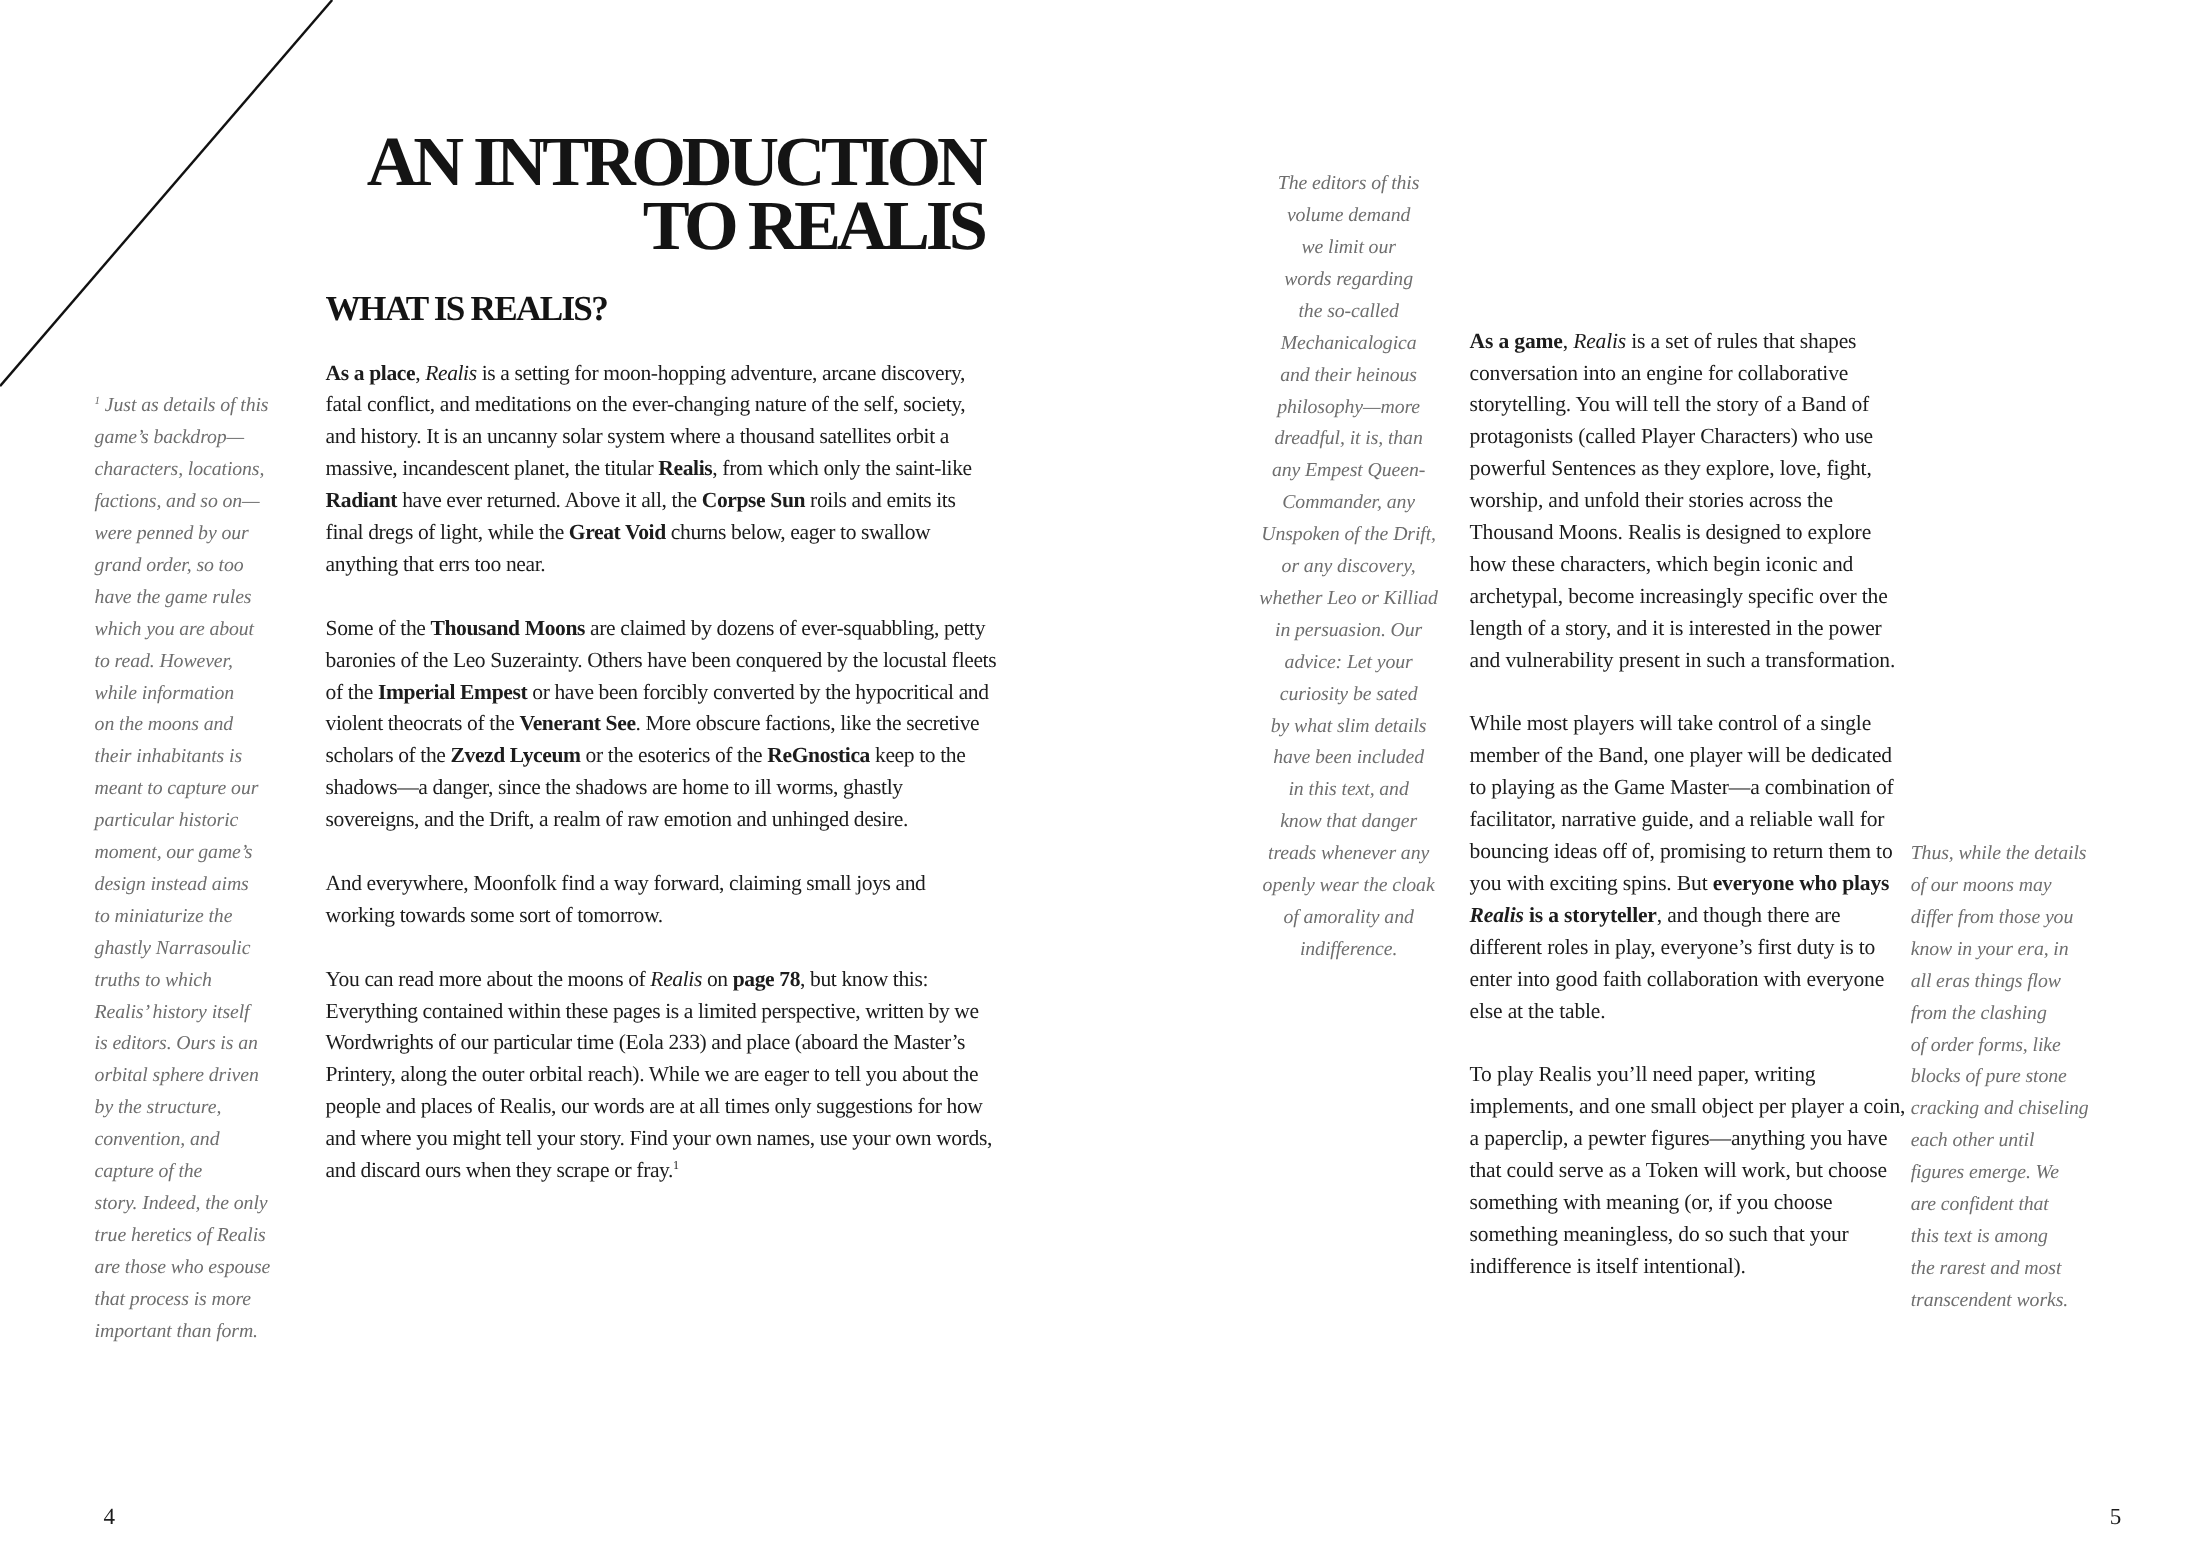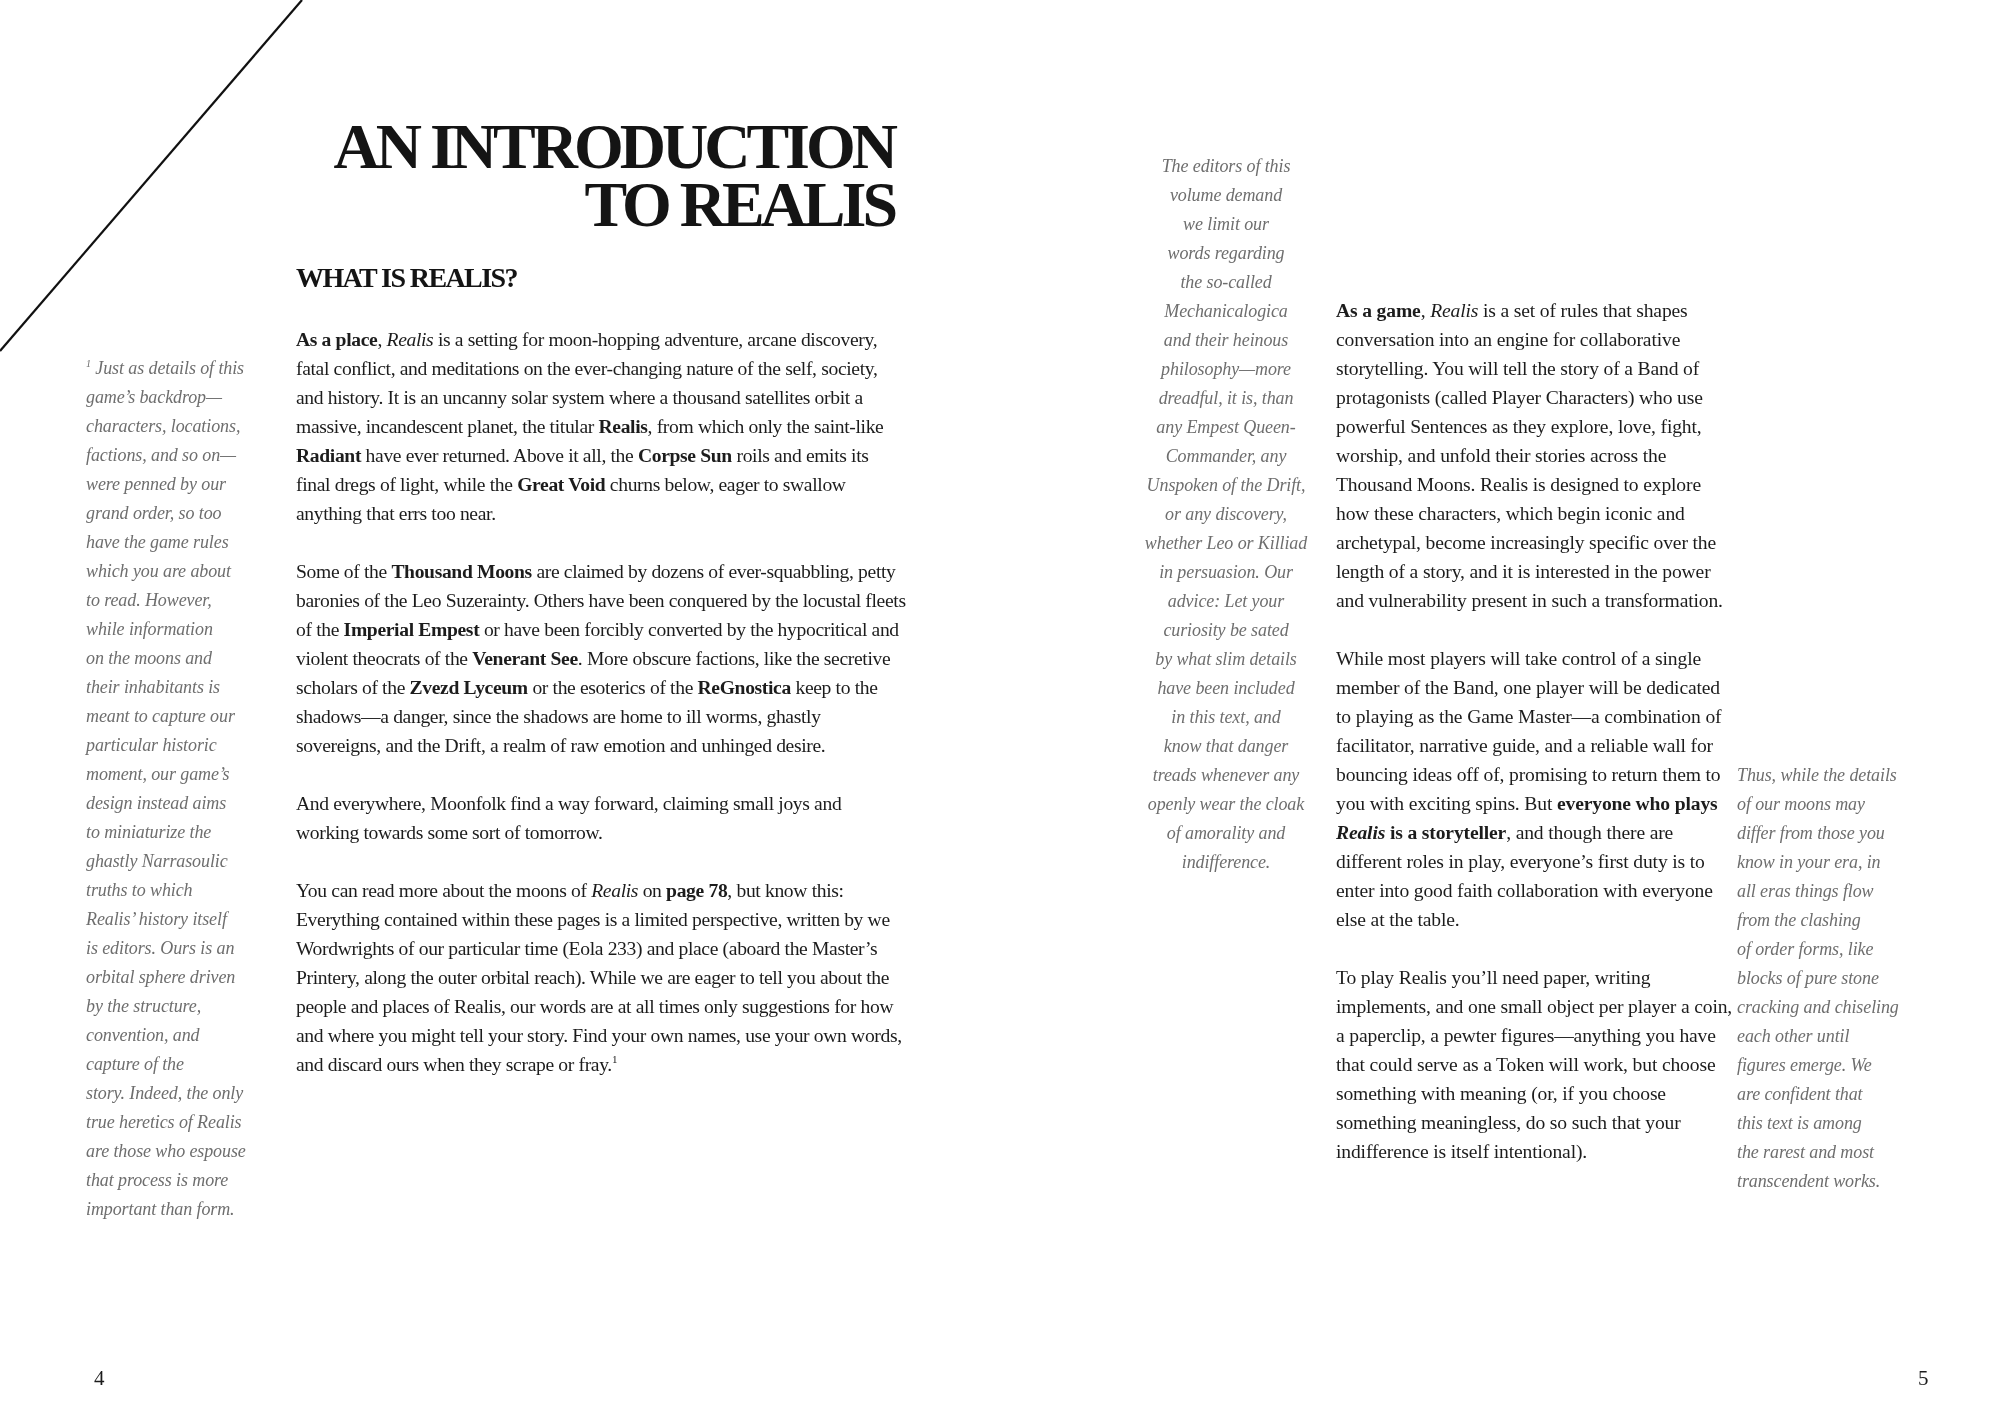--- a/index.html
+++ b/index.html
@@ -16,21 +16,21 @@
     text-align: right; margin: 0;
     font-family: "Liberation Serif", "DejaVu Serif", serif;
     font-weight: 700; font-size: 64px; line-height: 58px;
     letter-spacing: -4px; color: #141414;
   }
   .title span { display: block; }
 
   .section-heading {
     position: absolute; left: 296px; top: 262px; margin: 0;
     font-family: "Liberation Serif", "DejaVu Serif", serif;
-    font-weight: 700; font-size: 28px; letter-spacing: -1.6px; color: #141414;
+    font-weight: 700; font-size: 32px; letter-spacing: -1.6px; color: #141414;
   }
 
   .body-col {
     position: absolute;
     font-size: 19.6px; line-height: 29px; color: #1c1c1c;
   }
   .body-col p { margin: 0 0 29px 0; }
   .body-col b { font-weight: 700; }
   .body-col i { font-style: italic; }
   .body-col sup { font-size: 11px; line-height: 0; vertical-align: super; }

